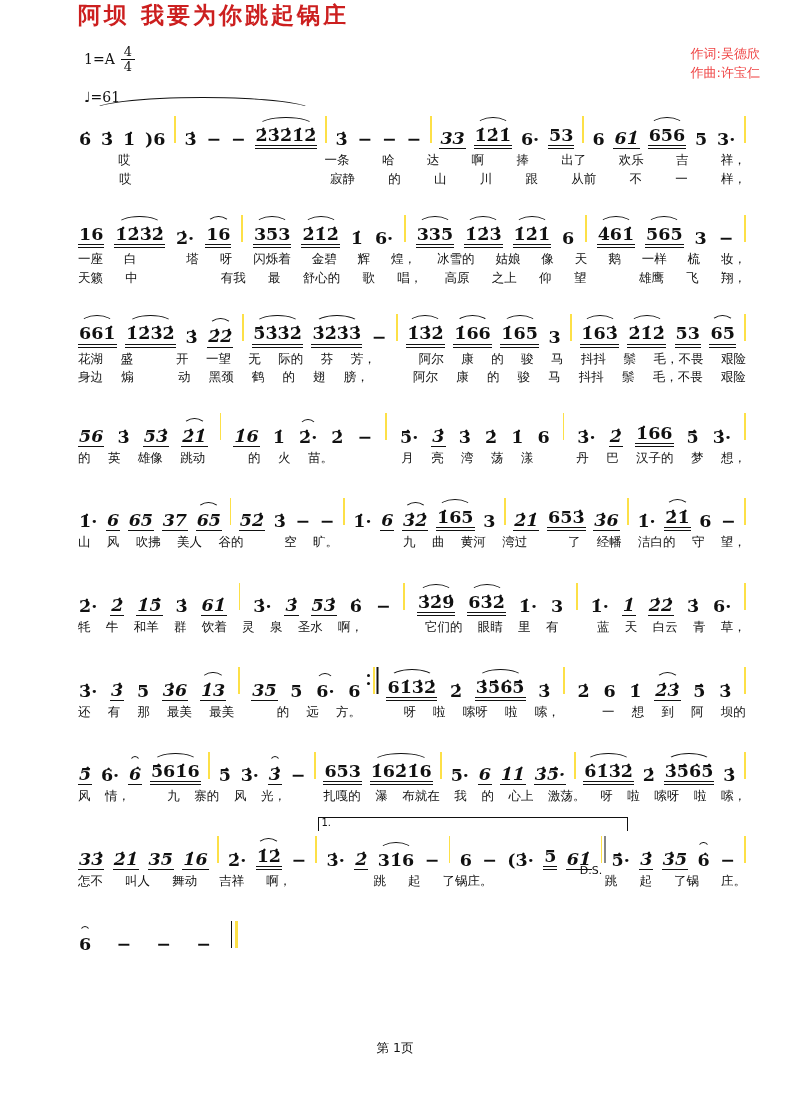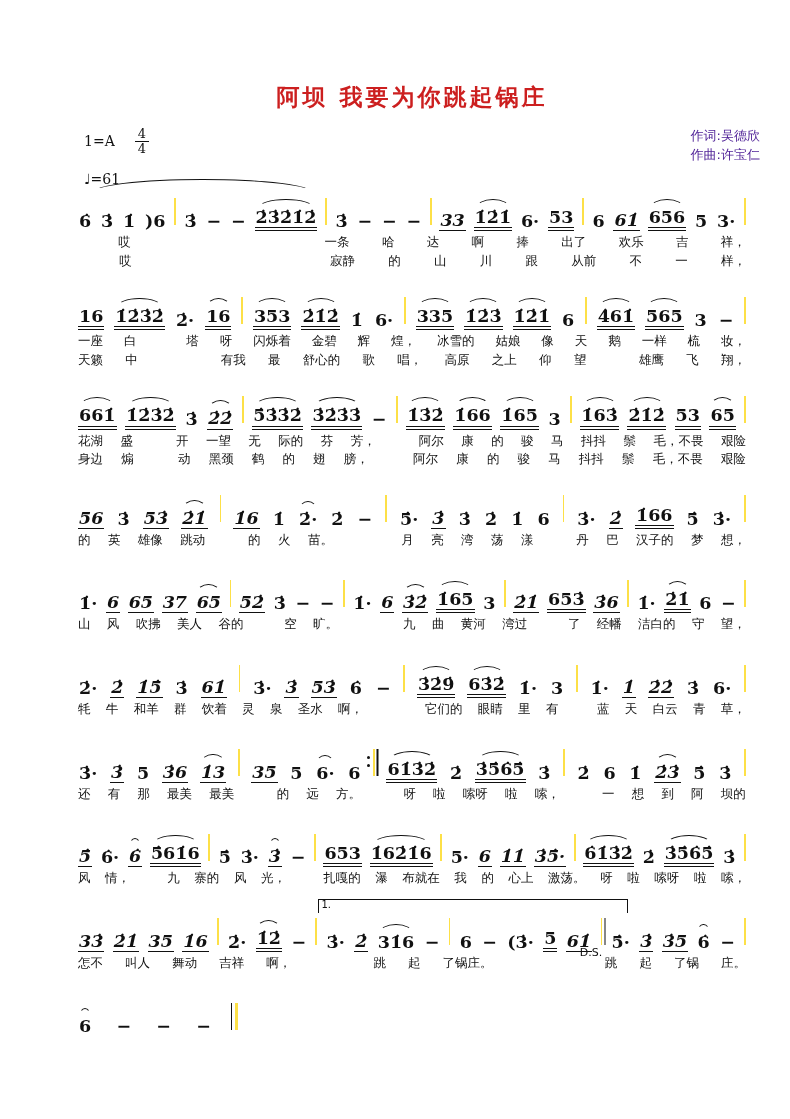--- a/index.html
+++ b/index.html
@@ -4,26 +4,26 @@
 <style>
   html,body{margin:0;padding:0;background:#e8e8e8;}
   .page{
     position:relative;width:790px;height:1119px;margin:0 auto;
     background:#ffffff;overflow:hidden;
     font-family:"DejaVu Sans","Liberation Sans",sans-serif;color:#111;
   }
   .content{position:absolute;left:78px;top:0;width:668px;}
   
   .title{
-    text-align:center;font-size:23px;font-weight:bold;letter-spacing:3px;
-    margin-top:82px;font-family:"DejaVu Sans",sans-serif;
+    text-align:left;font-size:23px;font-weight:bold;letter-spacing:3px;
+    font-family:"DejaVu Sans",sans-serif;
   }
   .meta-row{position:relative;height:62px;margin-top:14px;}
   .keyblock{position:absolute;left:6px;top:0;font-size:14px;font-family:"DejaVu Serif",serif;}
-  .keyline{display:flex;align-items:center;gap:20px;}
+  .keyline{display:flex;align-items:center;gap:6px;}
   .frac{display:inline-flex;flex-direction:column;text-align:center;font-size:13px;line-height:1.05;}
   .frac .num{border-bottom:1px solid #111;padding:0 3px;}
   .frac .den{padding:0 3px;}
   .tempo{margin-top:16px;font-size:14px;}
   .credits{position:absolute;right:-14px;top:0;text-align:left;font-size:13px;line-height:1.45;}
   
   .systems{margin-top:2px;}
   .system{position:relative;margin-bottom:26px;}
   .system.rows2{margin-bottom:22px;}
   .notation{
@@ -84,21 +84,21 @@
       <div class="keyblock">
         <div class="keyline">
           <span>1=A</span>
           <span class="frac">
             <span class="num">4</span>
             <span class="den">4</span>
           </span>
         </div>
         <div class="tempo">♩=61</div>
       </div>
-      <div class="credits" style="color: #4c1d95;">
+      <div class="credits" style="color: #ef4444;">
         <div>作词:吴德欣</div>
         <div>作曲:许宝仁</div>
       </div>
     </div>
 
     <div class="systems">
         <div class="system rows2">
           <div class="notation">
             <span class="note">6̇</span>
             <span class="note">3̇</span>
@@ -601,13 +601,14 @@
             <span class="note slur">6</span>
             <span class="note">−</span>
             <span class="note">−</span>
             <span class="note">−</span>
             <span class="bar bar-f"></span>
           </div>
         </div>
       </div>
   </div>
 
+  <div class="footer">第 1页</div>
 </div>
 
 </body></html>

